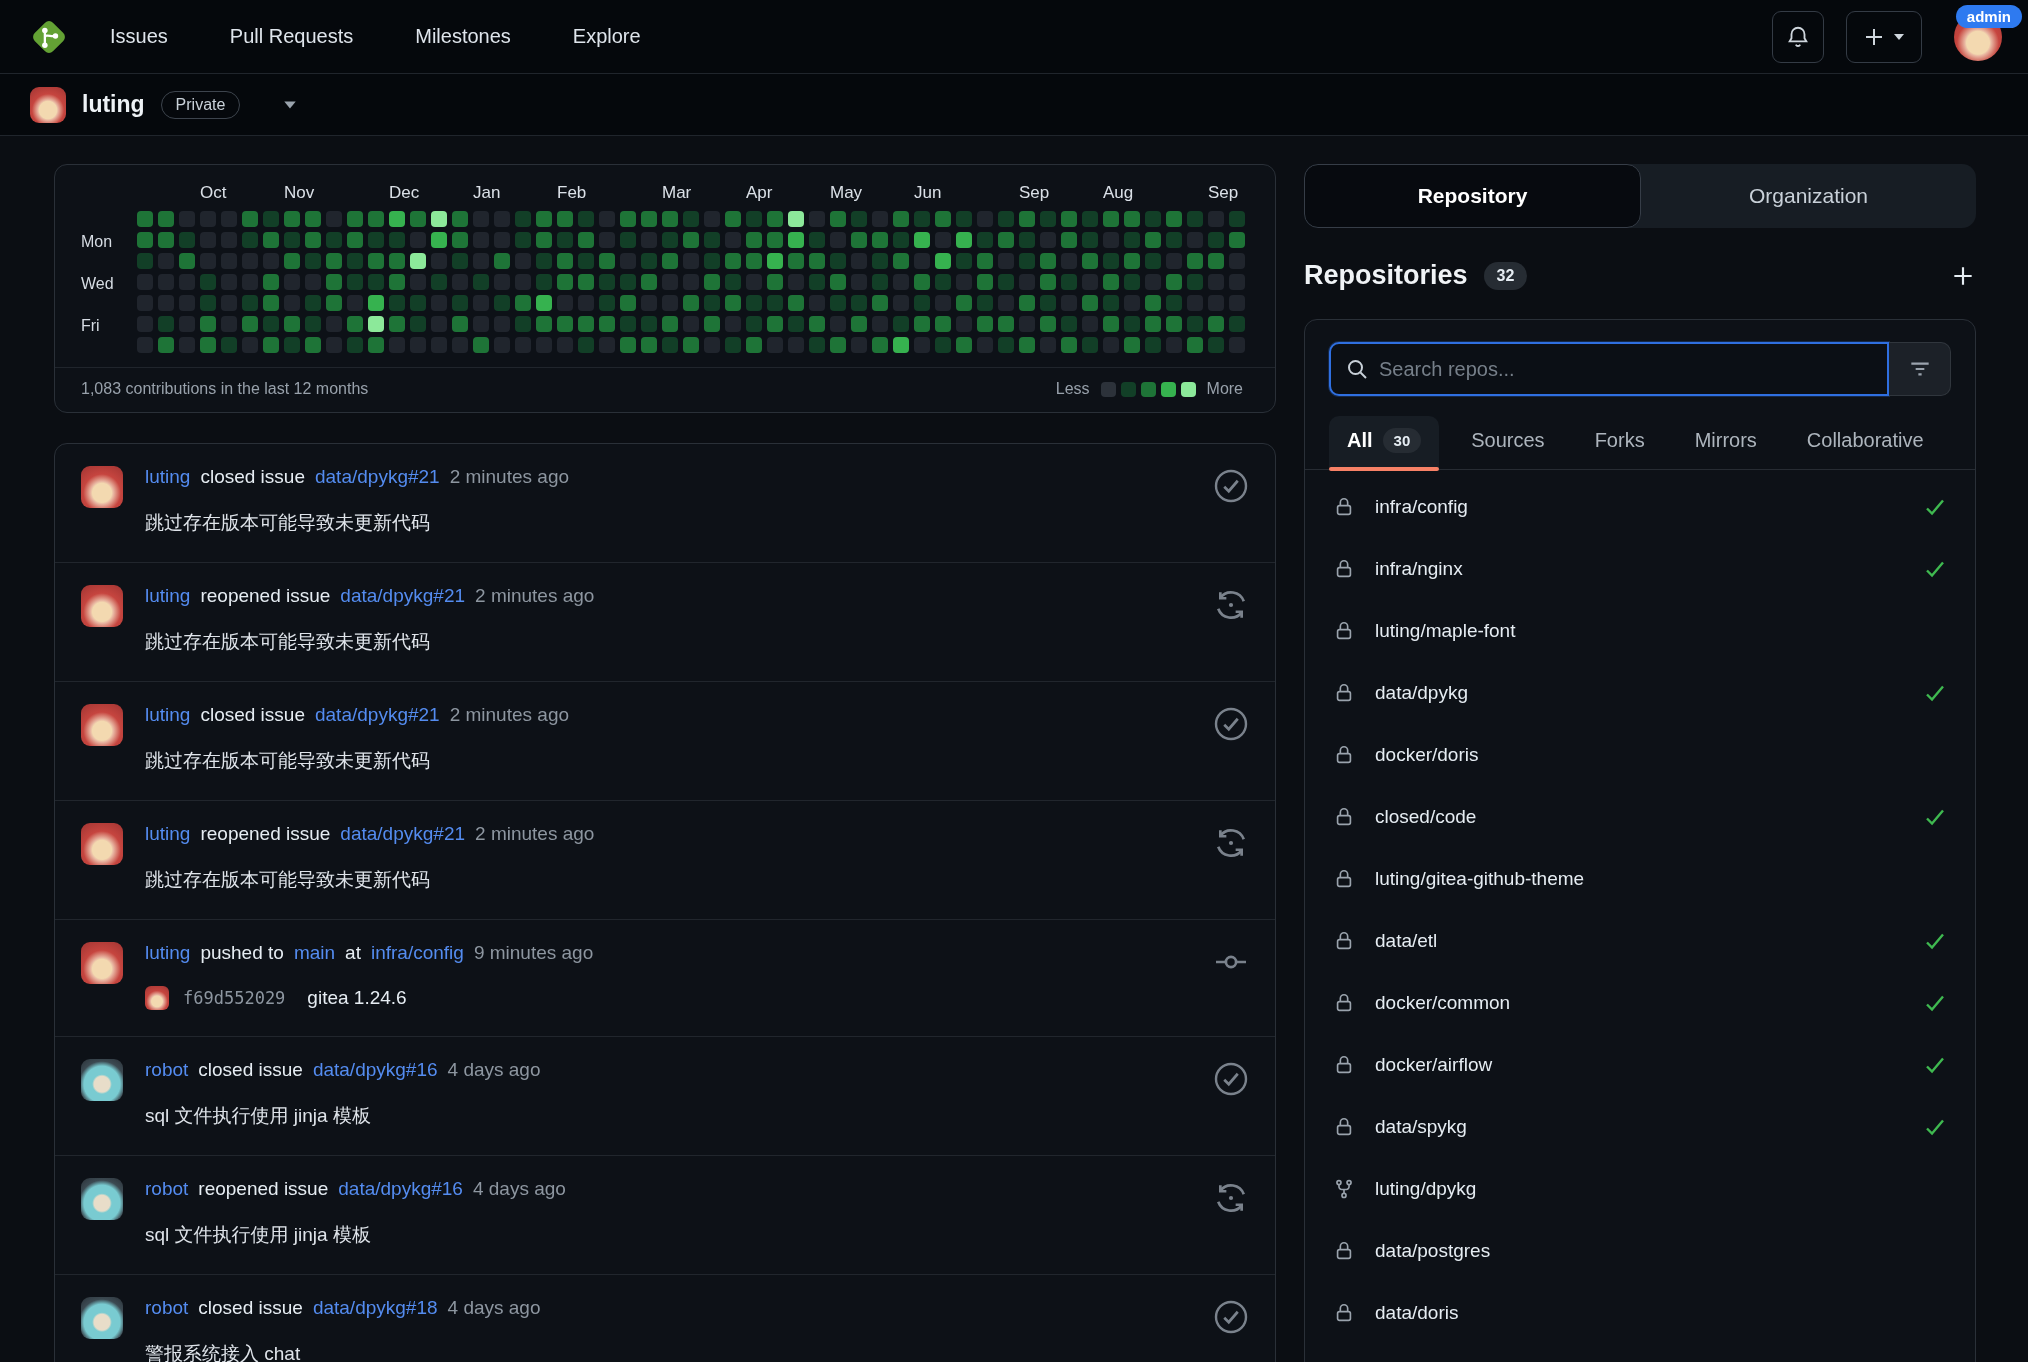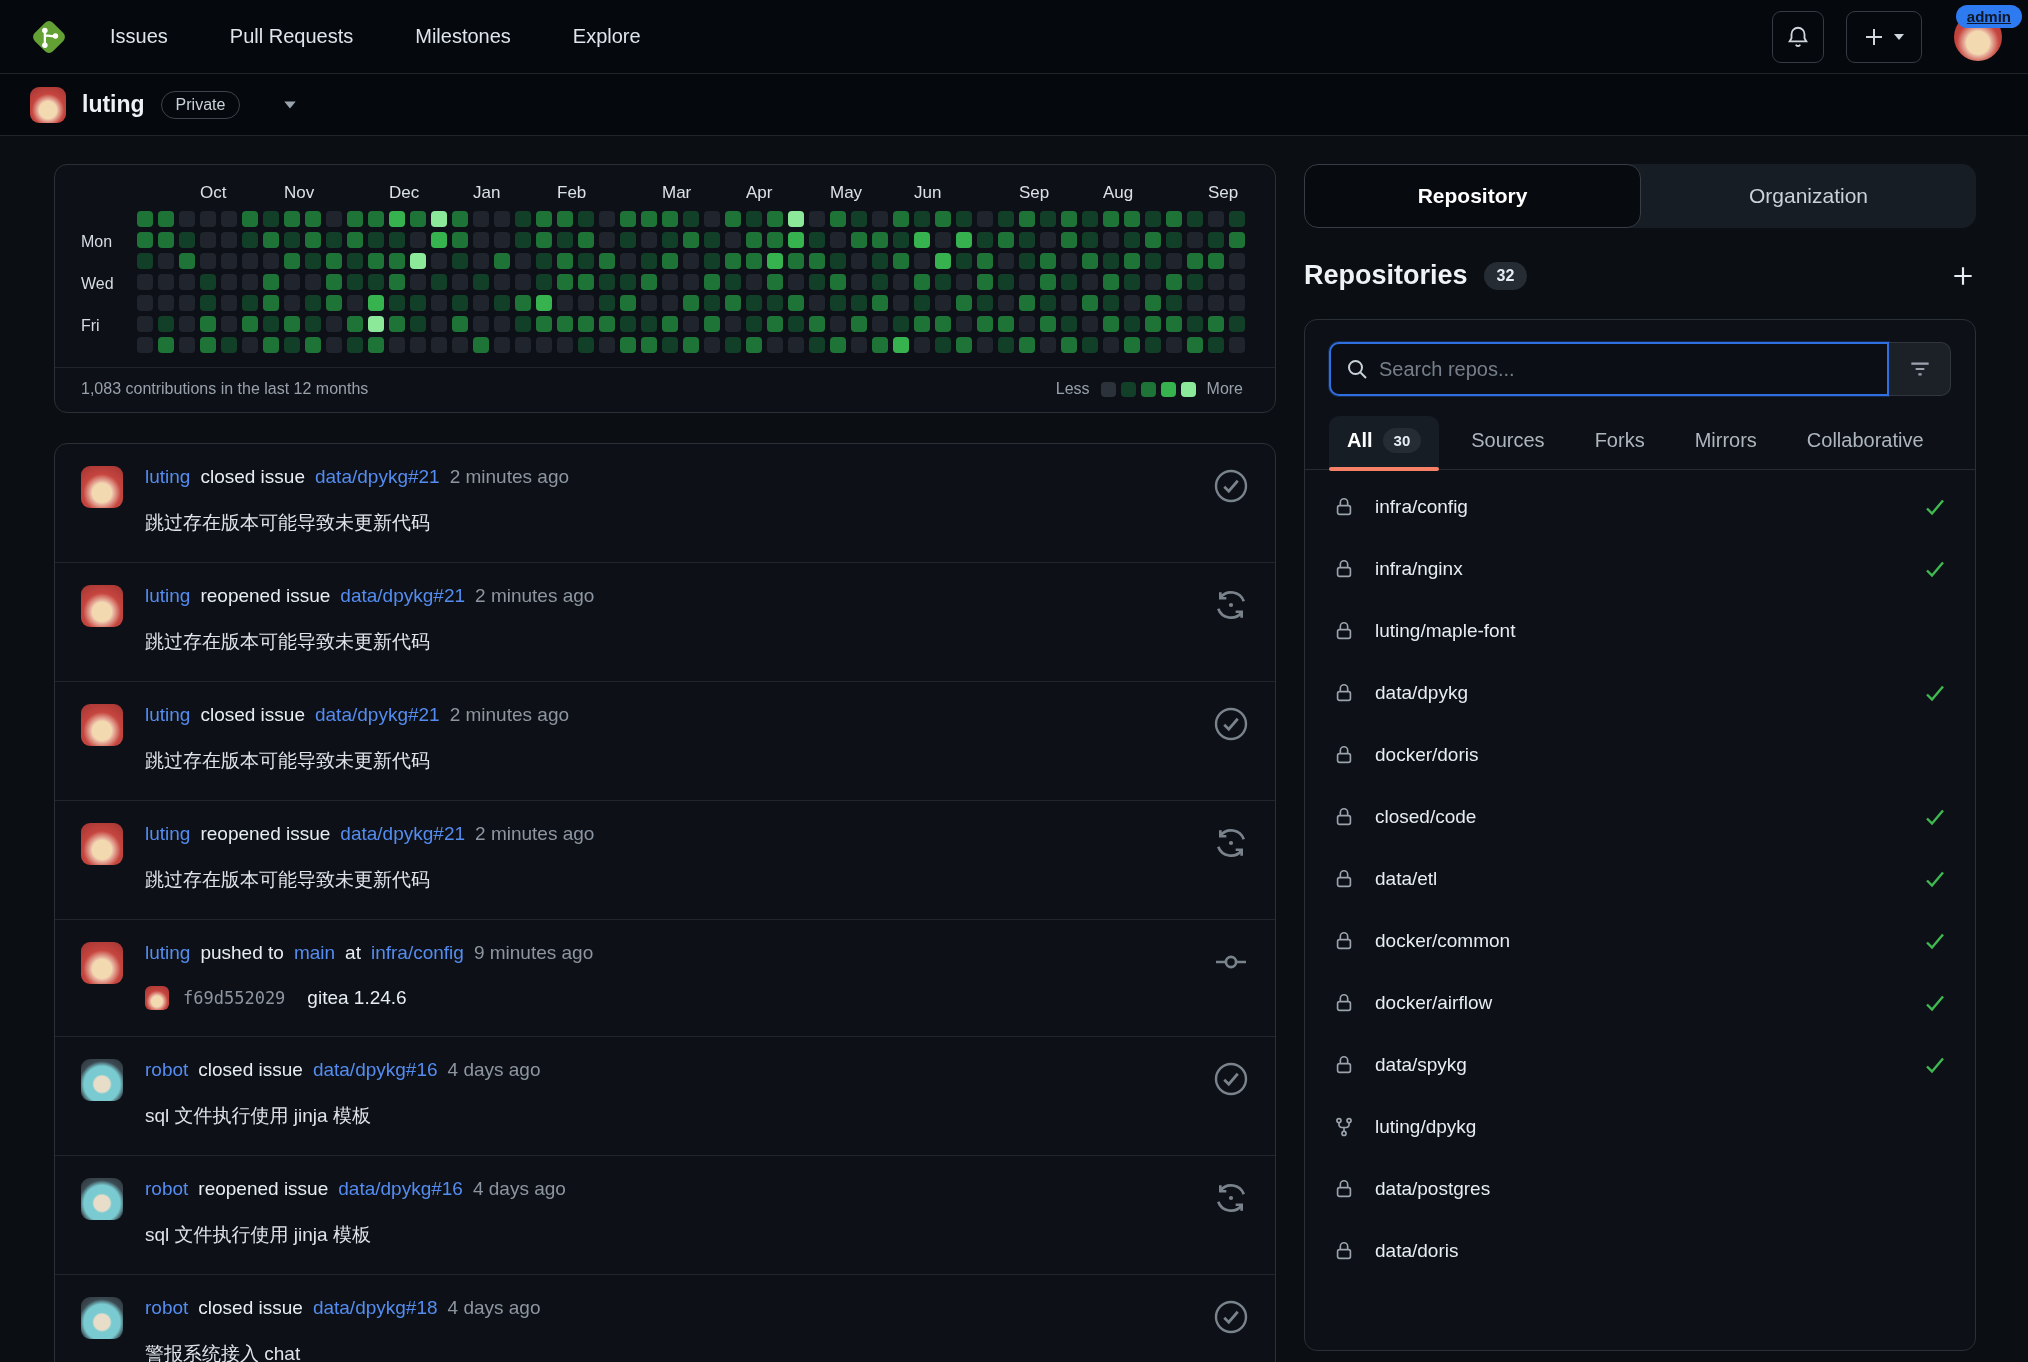--- a/index.html
+++ b/index.html
@@ -25,22 +25,22 @@
     display:flex; align-items:center; justify-content:center; color:#cfd6dd;
     background:transparent; margin-left:12px;
   }
   .nav-btn.wide { width:76px; gap:6px; }
   .avatar-wrap { position:relative; margin-left:22px; }
   .avatar-top {
     width:48px; height:48px; border-radius:50%;
     background:radial-gradient(circle at 50% 62%, #f3d9b0 0 30%, #e8b4a0 35%, #c6453f 55%, #a03432 100%);
   }
   .admin-badge {
-    position:absolute; top:-8px; right:-20px; background:#2e7af0; color:#0f172a;
-    font-size:15px; font-weight:bold; padding:3px 11px; border-radius:999px;text-decoration:underline;
+    position:absolute; top:-8px; right:-20px; background:#2e7af0; color:#ffffff;
+    font-size:15px; font-weight:bold; padding:3px 11px; border-radius:999px;
   }
 
   
   .context-bar {
     height:62px; background:#05080c; border-bottom:1px solid #20252c;
     display:flex; align-items:center; padding:0 30px; gap:16px;
   }
   .ctx-avatar {
     width:36px; height:36px; border-radius:9px;
     background:radial-gradient(circle at 50% 64%, #f3d9b0 0 30%, #e8b4a0 35%, #c6453f 55%, #a03432 100%);
@@ -913,20 +913,29 @@
   </svg>
             </span>
           </div>
           <div class="repo-row">
             <span class="repo-icon">
               <svg width="22" height="22" viewBox="0 0 24 24" fill="none" stroke="currentColor" stroke-width="1.8">
     <rect x="5" y="10.5" width="14" height="9.5" rx="2"></rect>
                 <path d="M8 10.5V7a4 4 0 0 1 8 0v3.5"></path>
   </svg>
             </span>
+            <a class="repo-name">luting/gitea-github-theme</a>
+          </div>
+          <div class="repo-row">
+            <span class="repo-icon">
+              <svg width="22" height="22" viewBox="0 0 24 24" fill="none" stroke="currentColor" stroke-width="1.8">
+    <rect x="5" y="10.5" width="14" height="9.5" rx="2"></rect>
+                <path d="M8 10.5V7a4 4 0 0 1 8 0v3.5"></path>
+  </svg>
+            </span>
             <a class="repo-name">data/etl</a>
             <span class="repo-check">
               <svg width="24" height="24" viewBox="0 0 24 24" fill="none" stroke="currentColor" stroke-width="2.4">
     <path d="M4 13.5l5 5L20 5.5"></path>
   </svg>
             </span>
           </div>
           <div class="repo-row">
             <span class="repo-icon">
               <svg width="22" height="22" viewBox="0 0 24 24" fill="none" stroke="currentColor" stroke-width="1.8">

